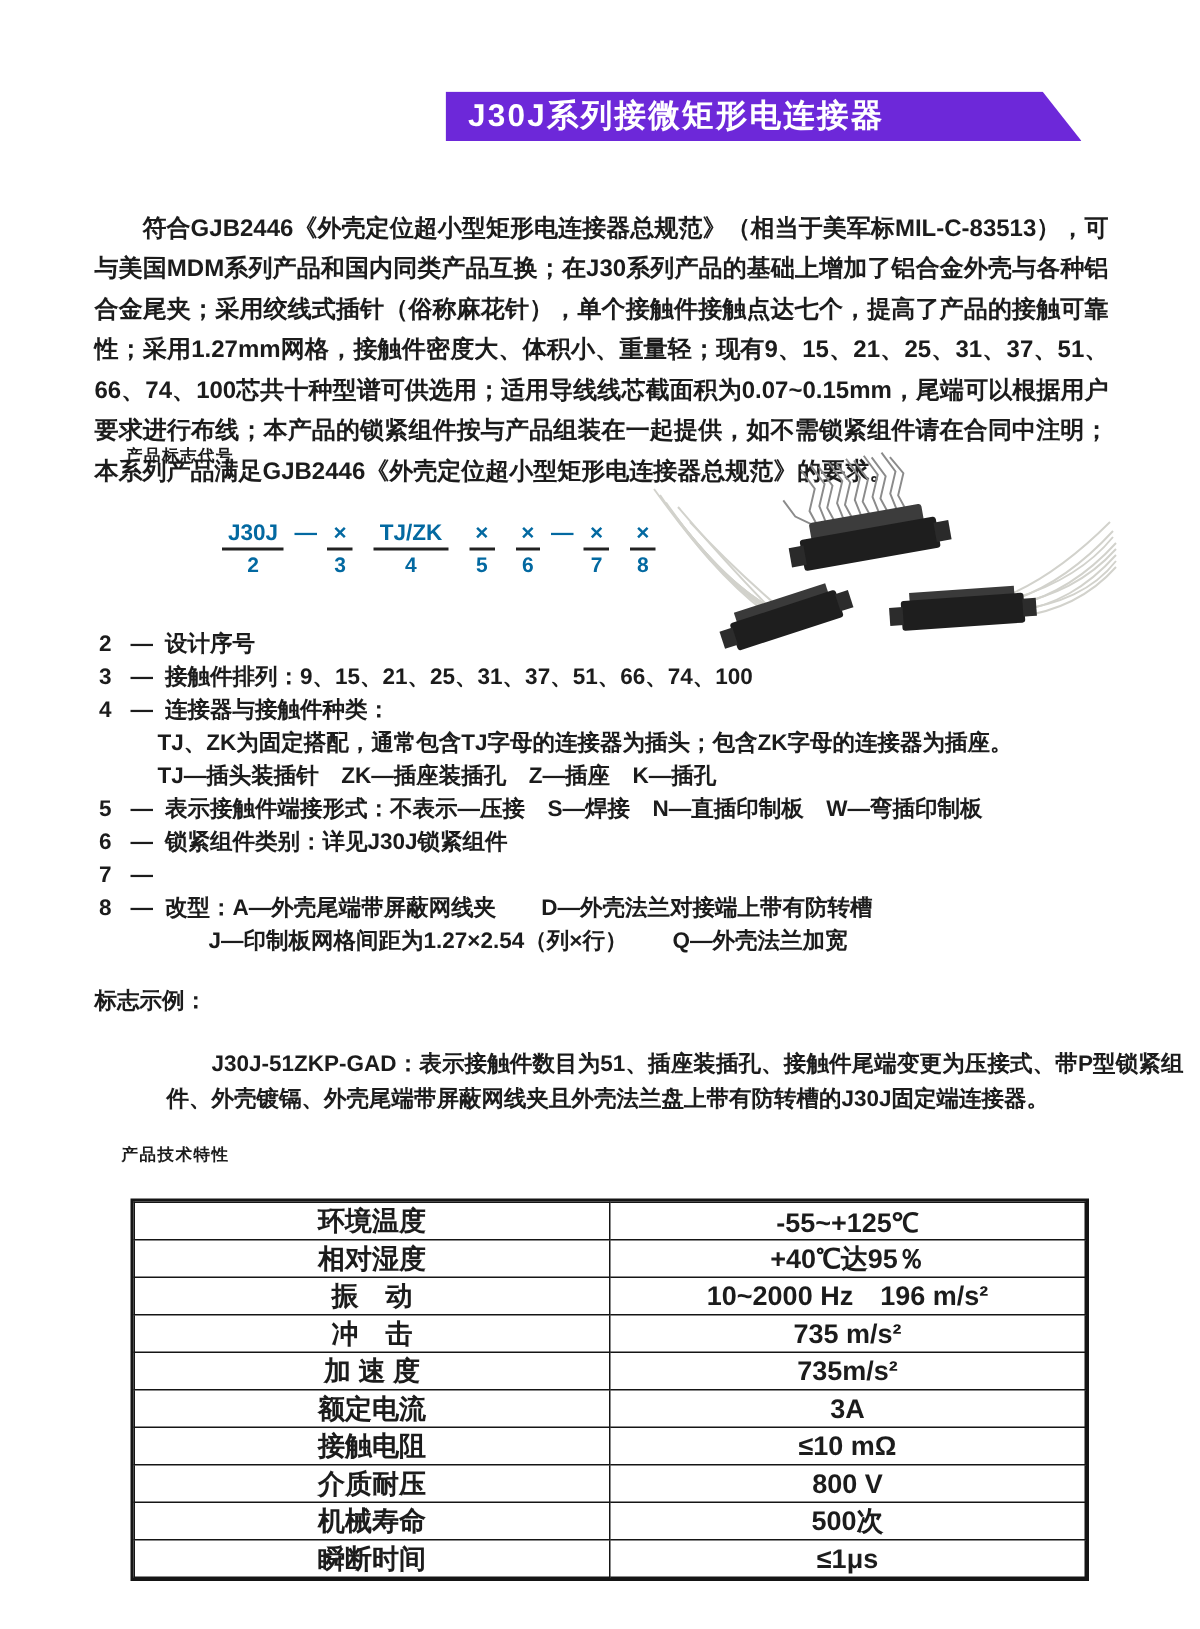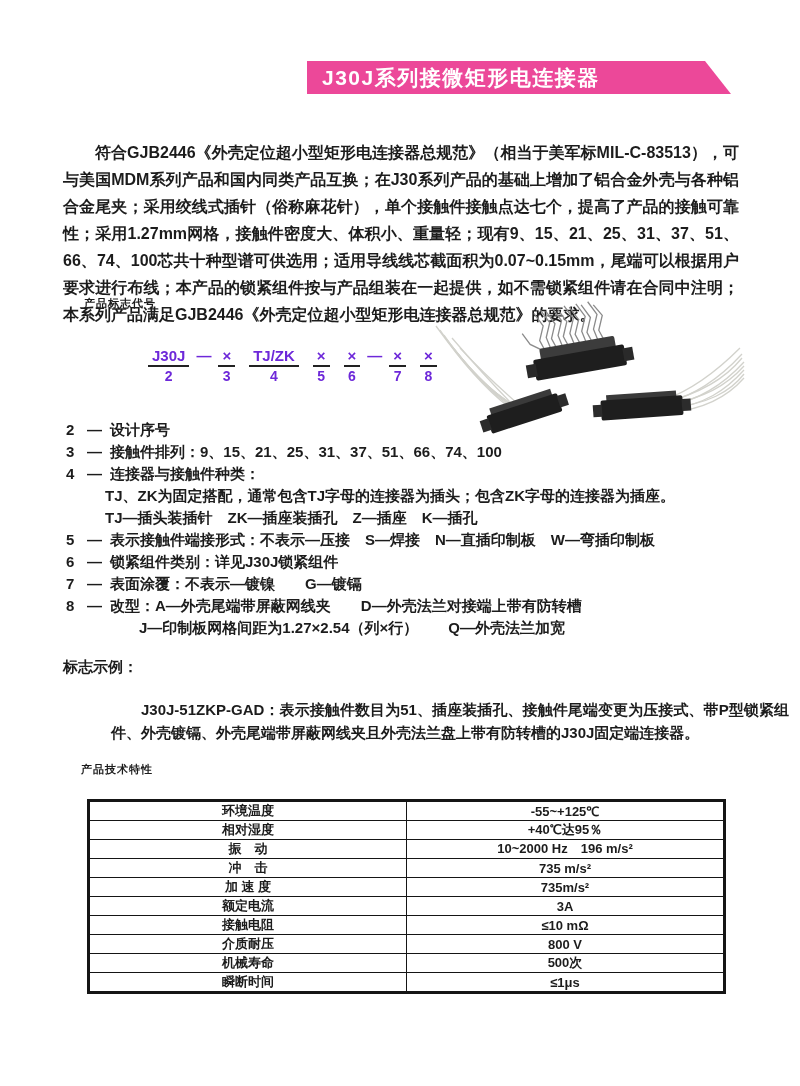--- a/index.html
+++ b/index.html
@@ -2,42 +2,42 @@
 <html><head>
 <meta charset="utf-8">
 <style>
   html,body{margin:0;padding:0;background:#ffffff;}
   .page{
     position:relative;width:800px;height:1086px;background:#ffffff;
     font-family:"Liberation Sans",sans-serif;color:#1c1c1c;overflow:hidden;
   }
   
   .banner{
-    position:absolute;left:307px;top:61px;width:424px;height:33px;
-    background:#ec4899;
+    position:absolute;left:297px;top:61px;width:424px;height:33px;
+    background:#6d28d9;
     clip-path:polygon(0 0, calc(100% - 26px) 0, 100% 100%, 0 100%);
   }
   .banner-title{
     color:#ffffff;font-weight:bold;font-size:21px;line-height:33px;
     padding-left:15px;letter-spacing:1.5px;white-space:nowrap;
   }
   
   .intro{
     position:absolute;left:63px;top:123px;width:676px;
     font-size:16px;line-height:27px;font-weight:600;
     text-align:justify;text-indent:2em;
   }
   
   .sec-heading{position:absolute;font-size:11px;font-weight:bold;letter-spacing:1px;}
   .h-marking{left:84px;top:296px;}
   .h-specs{left:81px;top:762px;}
   
   .code{
     position:absolute;left:141px;top:347px;display:flex;align-items:flex-start;
-    font-weight:bold;color:#6d28d9;
+    font-weight:bold;color:#0369a1;
   }
   .code-seg{display:flex;flex-direction:column;align-items:center;margin:0 7px;}
   .code-top{font-size:15px;line-height:17px;border-bottom:2px solid #222;padding:0 4px 1px;}
   .code-num{font-size:14px;line-height:15px;margin-top:2px;}
   .code-dash{font-size:15px;line-height:17px;margin-top:0;}
   
   .list{position:absolute;left:66px;top:419px;width:690px;font-size:15px;font-weight:600;}
   .list-row{display:flex;line-height:22px;white-space:nowrap;}
   .li-num{width:13px;flex:none;}
   .li-dash{margin:0 8px;flex:none;}
@@ -47,21 +47,21 @@
   .example-heading{position:absolute;left:63px;top:658px;font-size:15px;font-weight:bold;}
   .example-text{
     position:absolute;left:63px;top:683px;width:678px;
     font-size:15px;line-height:23px;font-weight:600;text-indent:2em;text-align:justify;margin-left:48px;
   }
   
   .spec-wrap{position:absolute;left:87px;top:799px;width:635px;border:2px solid #151515;}
   .spec-table{width:100%;border-collapse:collapse;table-layout:fixed;}
   .spec-table td{
     border:1px solid #151515;height:15.6px;padding:0;
-    font-size:13px;font-weight:600;text-align:center;vertical-align:middle;
+    font-size:18px;font-weight:600;text-align:center;vertical-align:middle;
   }
   
   .photo{position:absolute;left:424px;top:296px;width:322px;height:152px;}
 </style>
 </head>
 <body>
 
 <div class="page">
 
   <div class="banner">
@@ -190,21 +190,20 @@
       <span class="li-text">表示接触件端接形式：不表示—压接　S—焊接　N—直插印制板　W—弯插印制板</span>
     </div>
     <div class="list-row">
       <span class="li-num">6</span>
       <span class="li-dash">—</span>
       <span class="li-text">锁紧组件类别：详见J30J锁紧组件</span>
     </div>
     <div class="list-row">
       <span class="li-num">7</span>
       <span class="li-dash">—</span>
-      <span class="li-text">表面涂覆：不表示—镀镍　　G—镀镉</span>
     </div>
     <div class="list-row">
       <span class="li-num">8</span>
       <span class="li-dash">—</span>
       <span class="li-text">改型：A—外壳尾端带屏蔽网线夹　　D—外壳法兰对接端上带有防转槽</span>
     </div>
     <div class="sub-row deep">J—印制板网格间距为1.27×2.54（列×行）　　Q—外壳法兰加宽</div>
   </div>
 
   <div class="example-heading">标志示例：</div>

